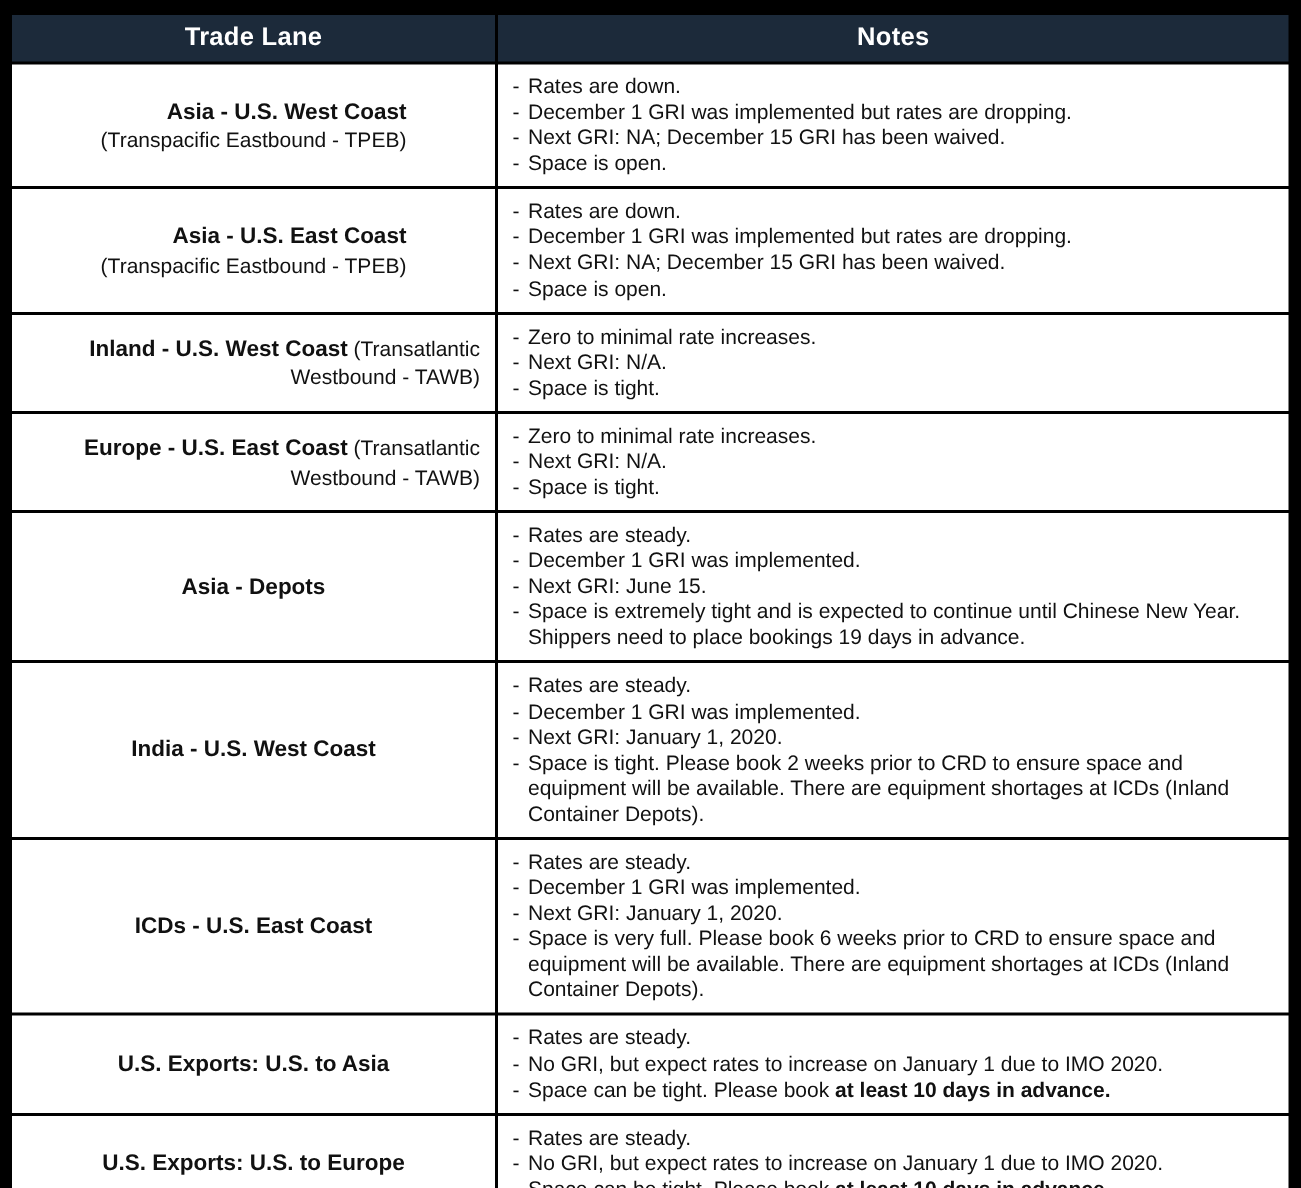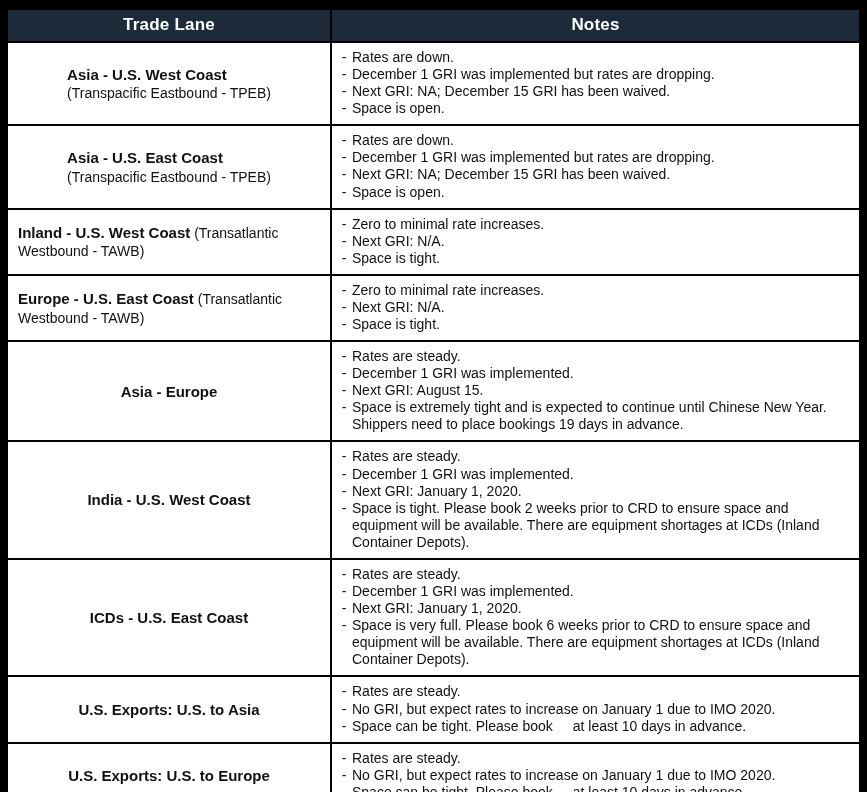--- a/index.html
+++ b/index.html
@@ -30,40 +30,40 @@
     padding: 5px 0 6px 0;
     letter-spacing: 0.2px;
   }
 
   .cell { background: #fff; color: #111; }
 
   .lane {
     display: flex;
     justify-content: center;
     align-items: center;
-    text-align: left;
+    text-align: right;
     padding: 6px 10px;
     font-size: 14px;
     line-height: 1.3;
   }
   .lane .b { font-weight: bold; font-size: 15px; }
 
   .notes {
     padding: 6px 8px 7px 4px;
     font-size: 14px;
     line-height: 1.22;
   }
   .note { display: flex; align-items: flex-start; }
   .dash {
     width: 16px;
     flex-shrink: 0;
     text-align: center;
   }
   .note-text { flex: 1; padding-right: 2px; }
-  .note-text .b { font-weight: normal; margin-left: 16px; }
+  .note-text .b { font-weight: bold; }
 </style>
 </head>
 <body>
 
 <div class="page">
   <div class="grid">
     <div class="hcell">Trade Lane</div>
     <div class="hcell">Notes</div>
     <div id="rows-mount" style="display:contents"><div class="cell lane">
           <div><span class="b">Asia - U.S. West Coast</span><br><span>(Transpacific Eastbound - TPEB)</span></div>
@@ -127,33 +127,33 @@
           </div>
           <div class="note">
             <span class="dash">-</span>
             <span class="note-text"><span>Next GRI: N/A.</span></span>
           </div>
           <div class="note">
             <span class="dash">-</span>
             <span class="note-text"><span>Space is tight.</span></span>
           </div>
         </div><div class="cell lane">
-          <div><span class="b">Asia - Europe</span><br></div>
+          <div><span class="b">Asia - Depots</span><br></div>
         </div><div class="cell notes">
           <div class="note">
             <span class="dash">-</span>
             <span class="note-text"><span>Rates are steady.</span></span>
           </div>
           <div class="note">
             <span class="dash">-</span>
             <span class="note-text"><span>December 1 GRI was implemented.</span></span>
           </div>
           <div class="note">
             <span class="dash">-</span>
-            <span class="note-text"><span>Next GRI: August 15.</span></span>
+            <span class="note-text"><span>Next GRI: June 15.</span></span>
           </div>
           <div class="note">
             <span class="dash">-</span>
             <span class="note-text"><span>Space is extremely tight and is expected to continue until Chinese New Year. Shippers need to place bookings 19 days in advance.</span></span>
           </div>
         </div><div class="cell lane">
           <div><span class="b">India - U.S. West Coast</span></div>
         </div><div class="cell notes">
           <div class="note">
             <span class="dash">-</span>

